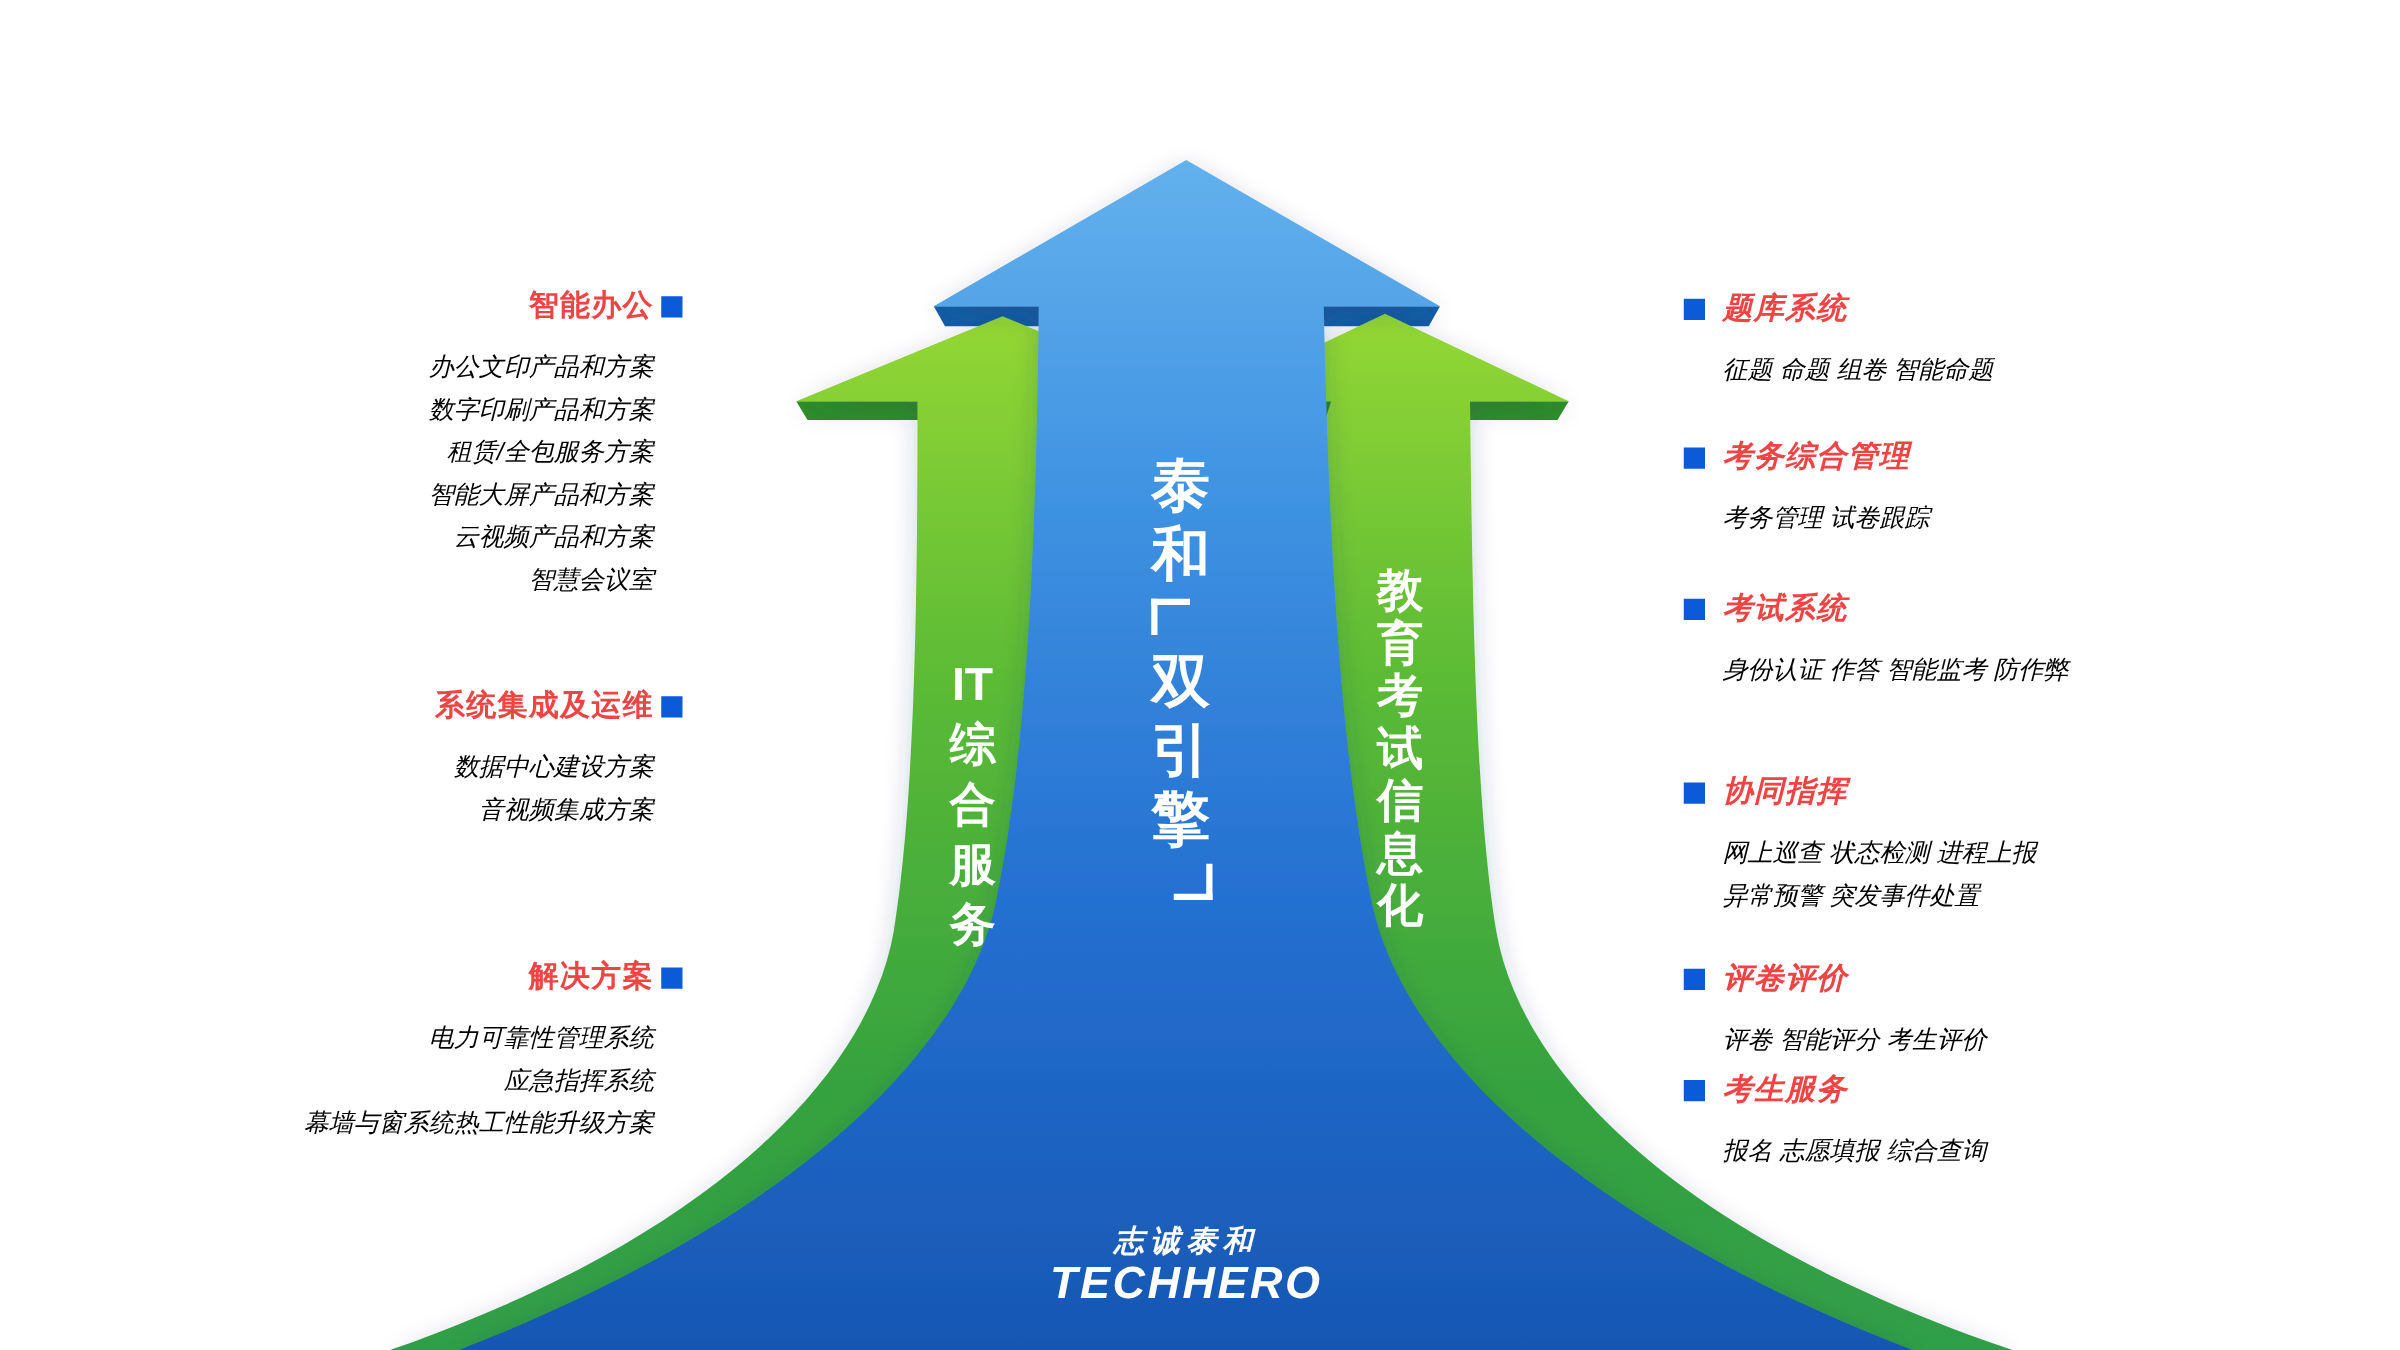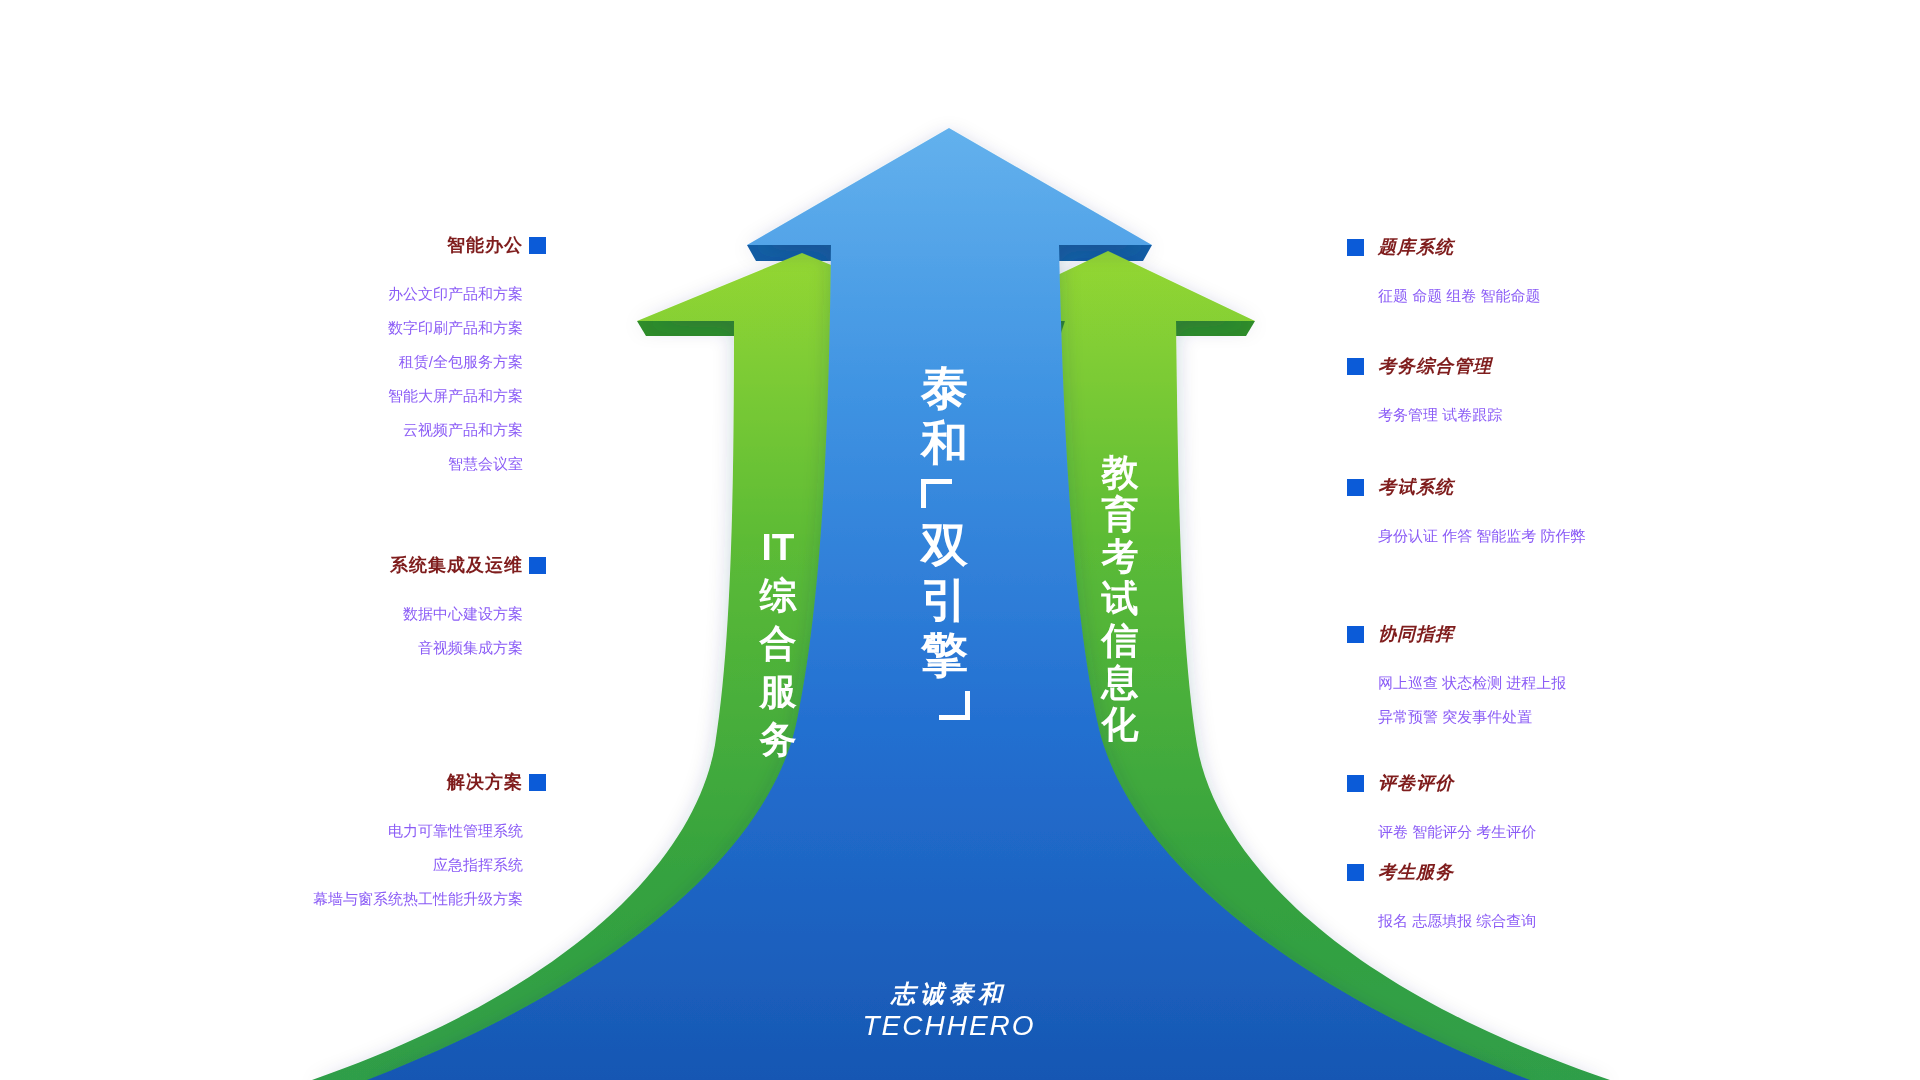--- a/index.html
+++ b/index.html
@@ -42,46 +42,46 @@
   .col-left  { position: absolute; left: 0;     top: 0; width: 546px; height: 100%; }
   .col-right { position: absolute; left: 1347px; top: 0; width: 573px; height: 100%; }
   .group { position: absolute; width: 540px; }
   .col-left  .group { right: 0; }
   .col-right .group { left: 0; }
 
   .g-head { display: flex; align-items: center; gap: 6px; }
   .col-left  .g-head { justify-content: flex-end; }
   .col-right .g-head { gap: 14px; font-style: italic; }
   .g-title {
-    font-size: 18px;
+    font-size: 24px;
     font-weight: bold;
-    color: #7f1d1d;
+    color: #ef4444;
     line-height: 26px;
     letter-spacing: 1px;
   }
   .sq { width: 17px; height: 17px; background: #0b5bd8; flex: none; }
 
   .g-items { margin-top: 19px; }
-  .g-item { font-size: 15px; line-height: 34px; color: #8b5cf6; }
+  .g-item { font-size: 20px; line-height: 34px; color: #000000; font-style: italic; }
   .col-left  .g-item { padding-right: 23px; text-align: right; }
   .col-right .g-item { padding-left: 31px; text-align: left; }
 
   
   .logo {
     position: absolute;
     left: 949px;
     top: 982px;
     transform: translateX(-50%);
     color: #ffffff;
     text-align: center;
     font-style: italic;
     white-space: nowrap;
   }
   .logo-cn { font-size: 24px; font-weight: bold; letter-spacing: 5px; line-height: 24px; }
-  .logo-en { font-size: 28px; font-weight: 400; letter-spacing: 2px; line-height: 40px; }
+  .logo-en { font-size: 36px; font-weight: 700; letter-spacing: 2px; line-height: 40px; }
 </style>
 </head>
 <body>
 
 <div class="stage">
 
   <svg class="arrows" width="1920" height="1080" viewBox="0 0 1920 1080">
     <defs>
       <linearGradient id="gBlue" x1="0" y1="0" x2="0" y2="1">
         <stop offset="0" stop-color="#63b1ed"></stop>

